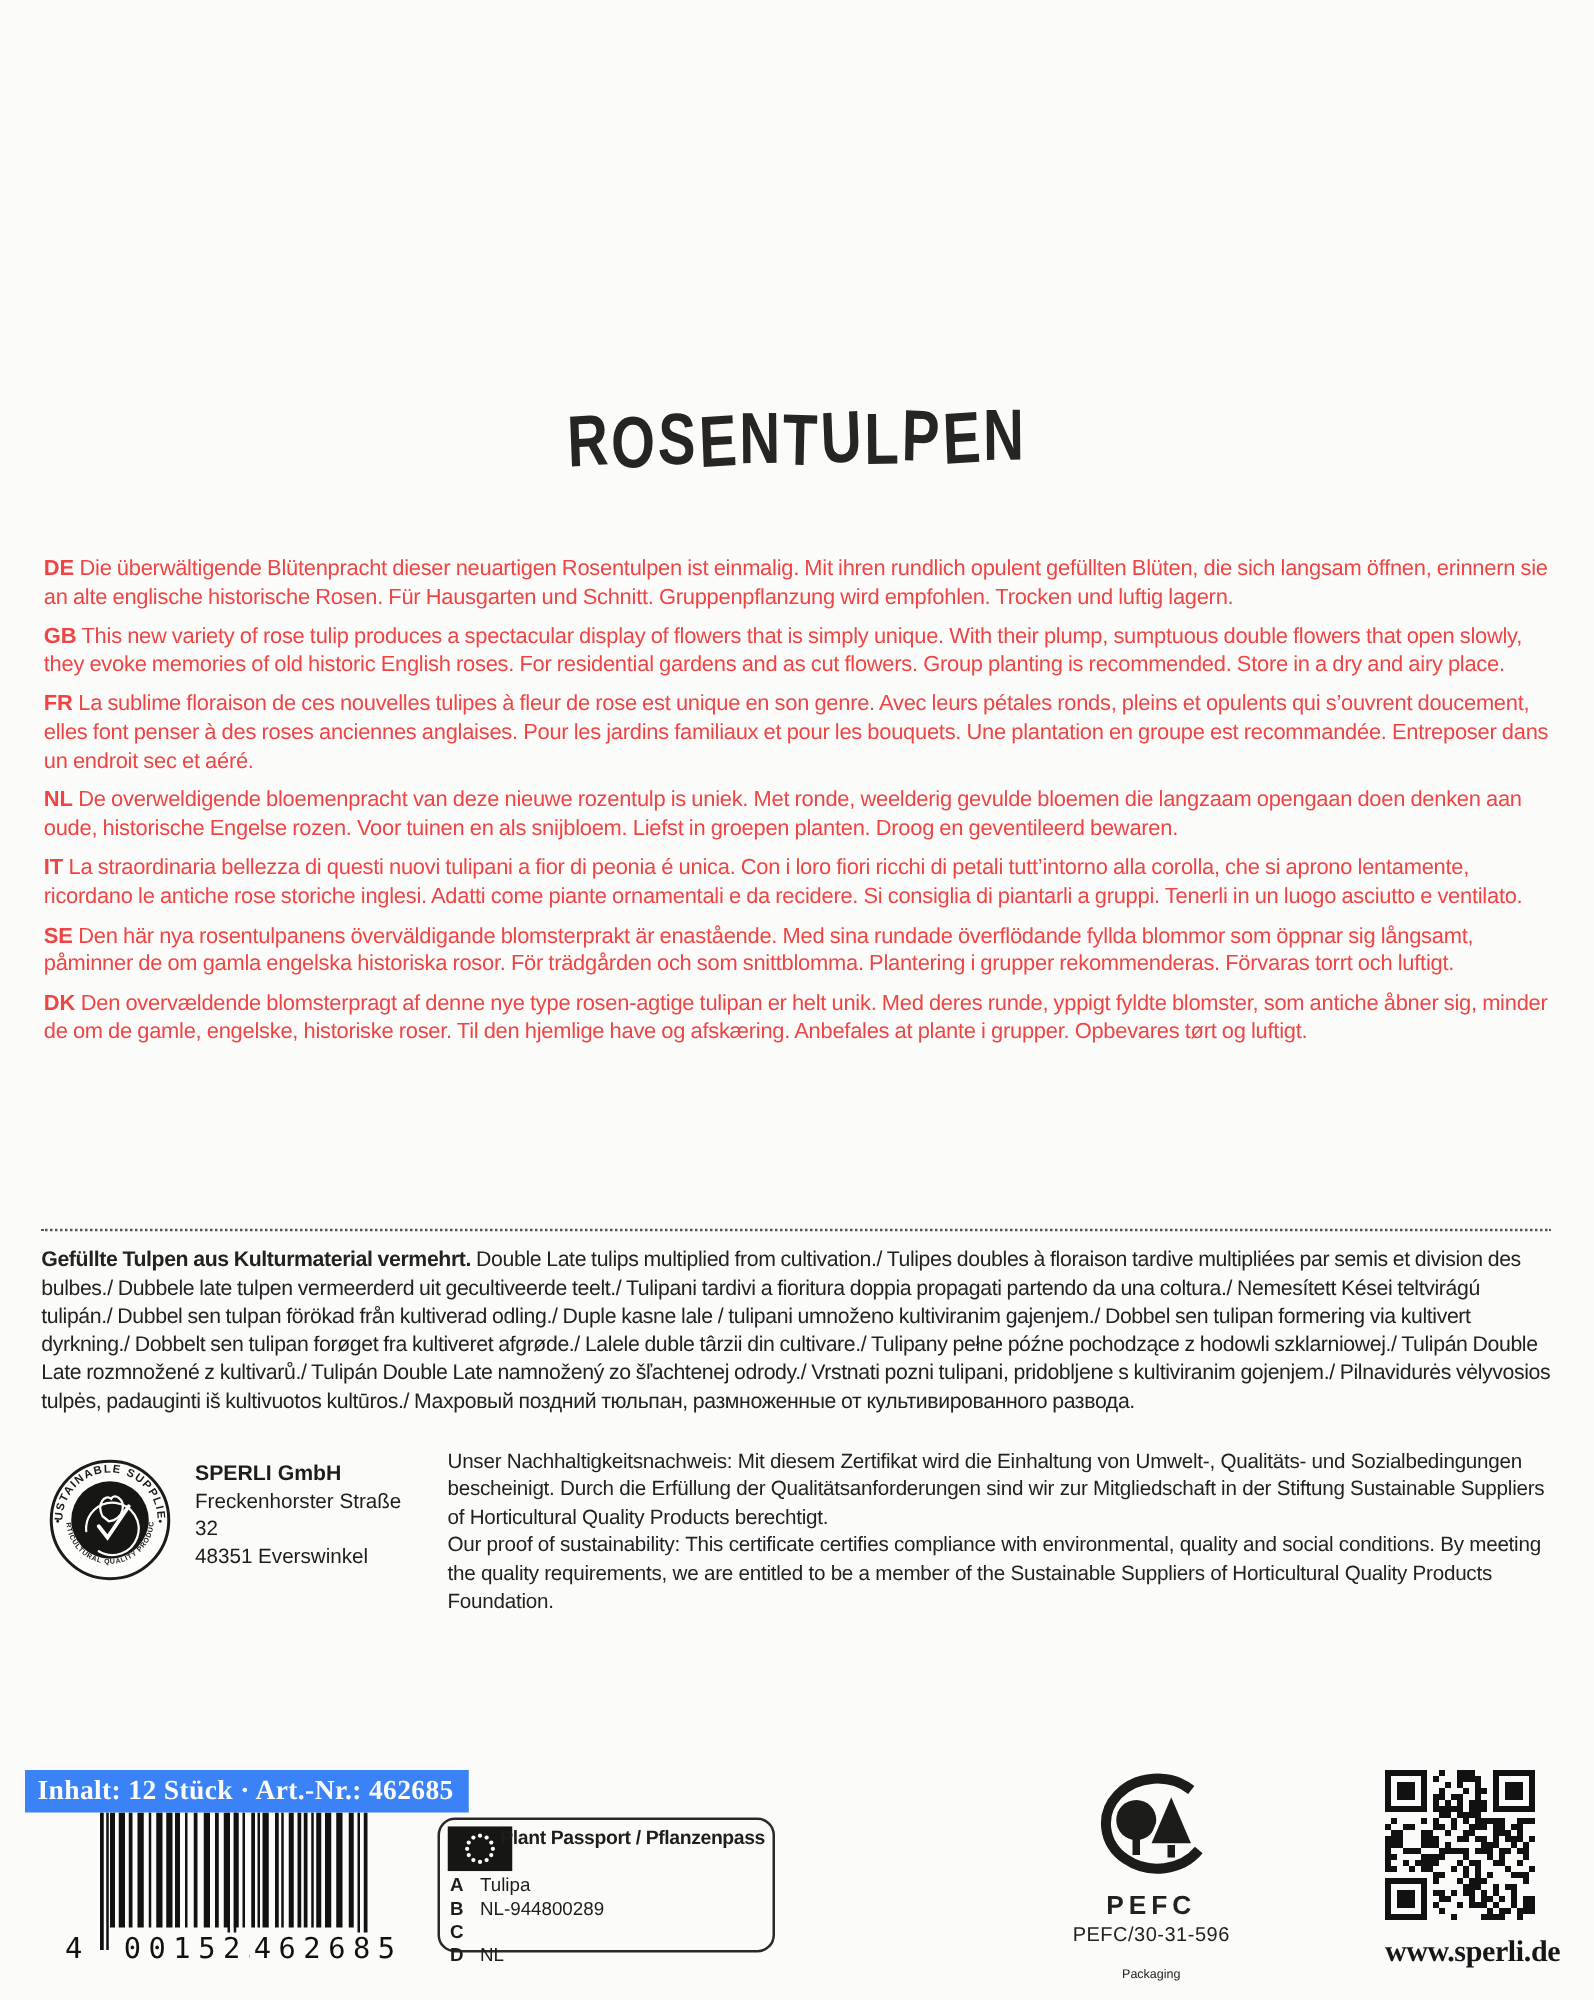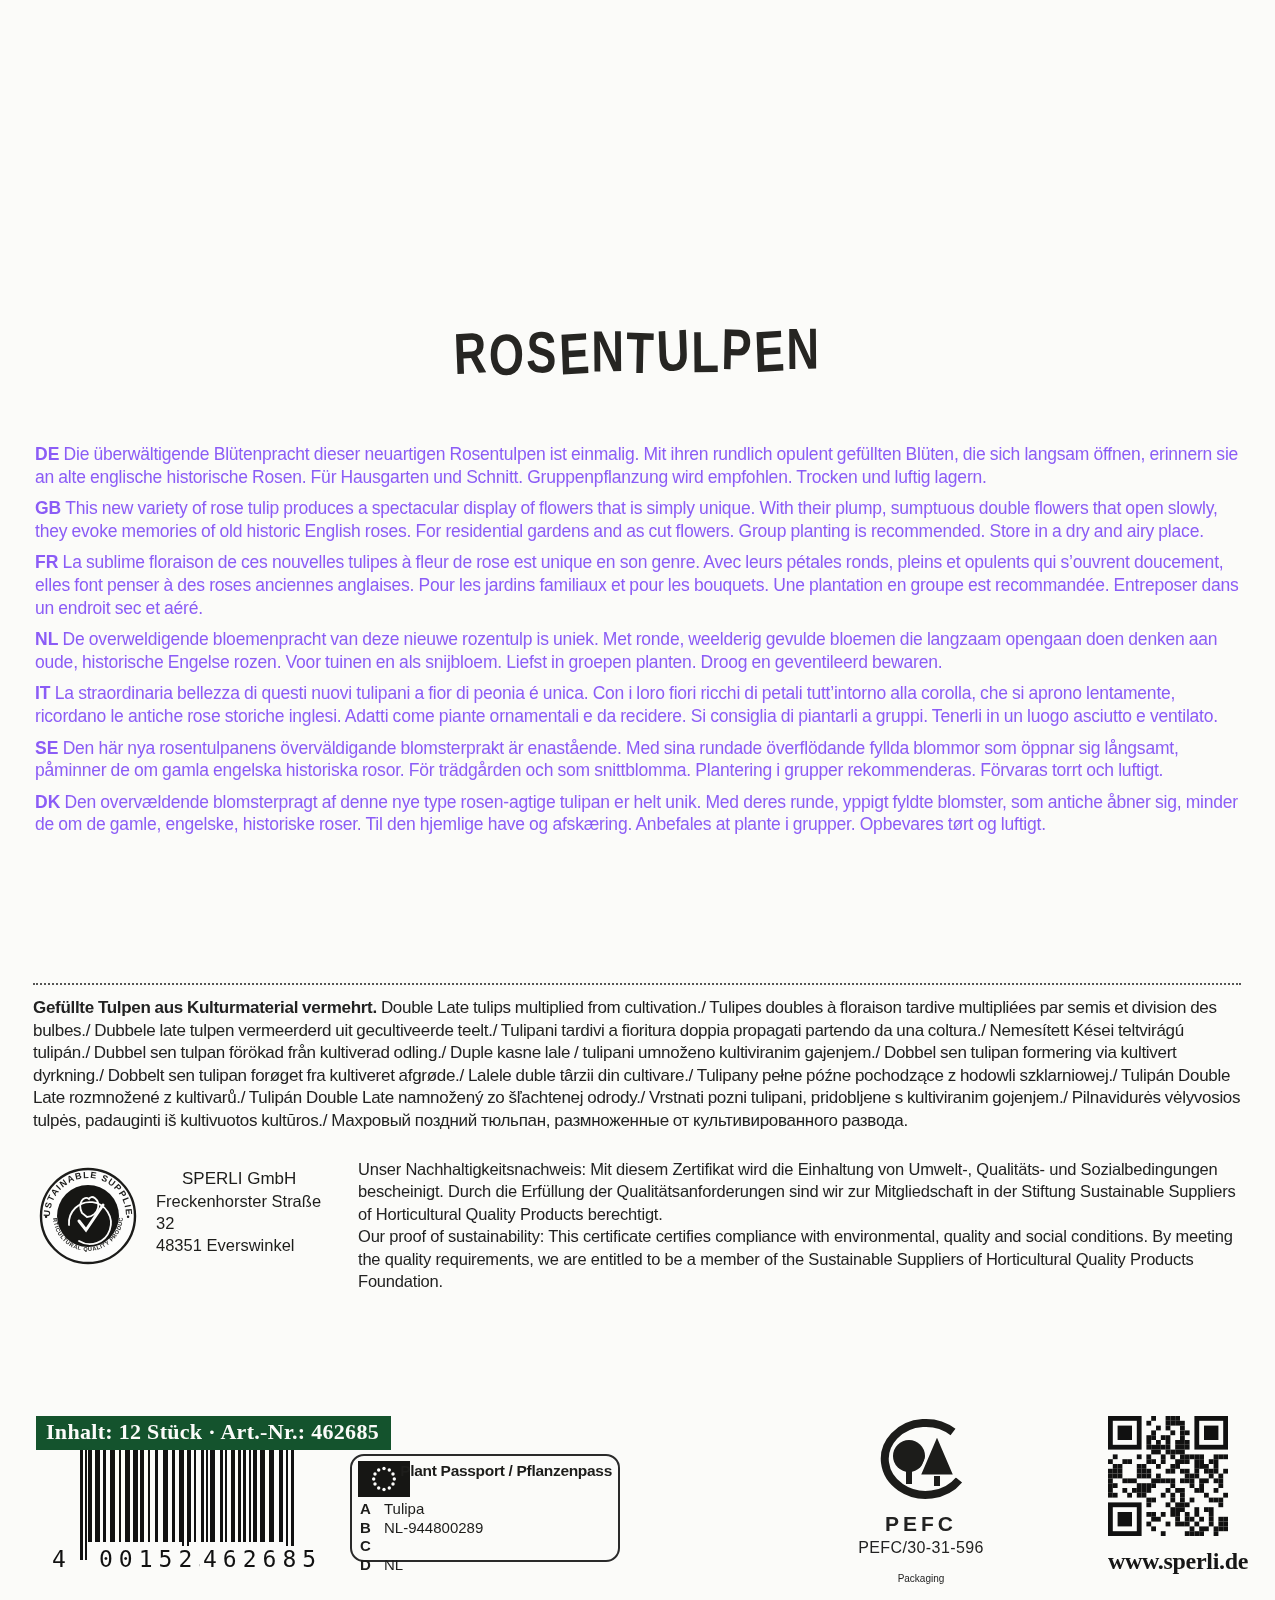--- a/index.html
+++ b/index.html
@@ -18,43 +18,43 @@
     display:inline-block;
     font-family:"Liberation Sans",sans-serif;
     font-weight:700;font-size:58px;letter-spacing:3px;color:#262522;
     transform:scaleX(.78) rotate(-.6deg);transform-origin:center;
   }
   .title-text span{display:inline-block;}
   
   .descriptions{position:absolute;top:443px;left:35px;width:1205px;}
   p.desc{
     margin:0 0 9px 0;font-size:17.5px;line-height:22.6px;
-    letter-spacing:-.2px;word-spacing:-.4px;color:#8b5cf6;
+    letter-spacing:-.2px;word-spacing:-.4px;color:#ef4444;
   }
   p.desc b{letter-spacing:0;}
   
   .propagation{
     position:absolute;top:983px;left:33px;width:1208px;
     border-top:2px dotted #555;padding-top:12px;
   }
   .propagation p{
     margin:0;font-size:17px;line-height:22.5px;
     letter-spacing:-.3px;word-spacing:-.4px;color:#222;
   }
   
   .sustain-row{position:absolute;top:1150px;left:38px;width:1200px;display:flex;align-items:flex-start;}
   .badge-wrap{width:100px;padding-top:12px;flex:none;}
   .company{flex:none;width:178px;margin-left:18px;padding-top:18px;font-size:16.5px;line-height:22px;}
-  .company .name{font-weight:400;font-size:17px;margin-left:26px;}
+  .company .name{font-weight:700;font-size:17px;}
   .sustain-text{flex:1;margin-left:24px;padding-top:8px;font-size:16.5px;line-height:22.4px;letter-spacing:-.2px;color:#222;}
   
   .footer{position:absolute;top:1410px;left:0;width:1275px;height:190px;}
   .inhalt-box{
-    position:absolute;left:36px;top:6px;
-    background:#14532d;color:#fbfbf9;
+    position:absolute;left:20px;top:6px;
+    background:#3b82f6;color:#fbfbf9;
     font-family:"Liberation Serif",serif;font-weight:700;font-size:22px;
     padding:3px 12px 5px 10px;letter-spacing:.3px;white-space:nowrap;
   }
   .barcode{position:absolute;left:52px;top:40px;width:250px;height:122px;}
   .barcode svg{position:absolute;left:28px;top:0;}
   .bdigits{position:absolute;left:0;top:96px;width:250px;height:26px;
     font-family:"DejaVu Sans Mono",monospace;font-size:23px;color:#111;}
   .bdigits .lead{position:absolute;left:0;top:0;}
   .bdigits .g1{position:absolute;left:44px;top:0;letter-spacing:6px;background:#fbfbf9;padding:0 3px;}
   .bdigits .g2{position:absolute;left:148px;top:0;letter-spacing:6px;background:#fbfbf9;padding:0 3px;}

